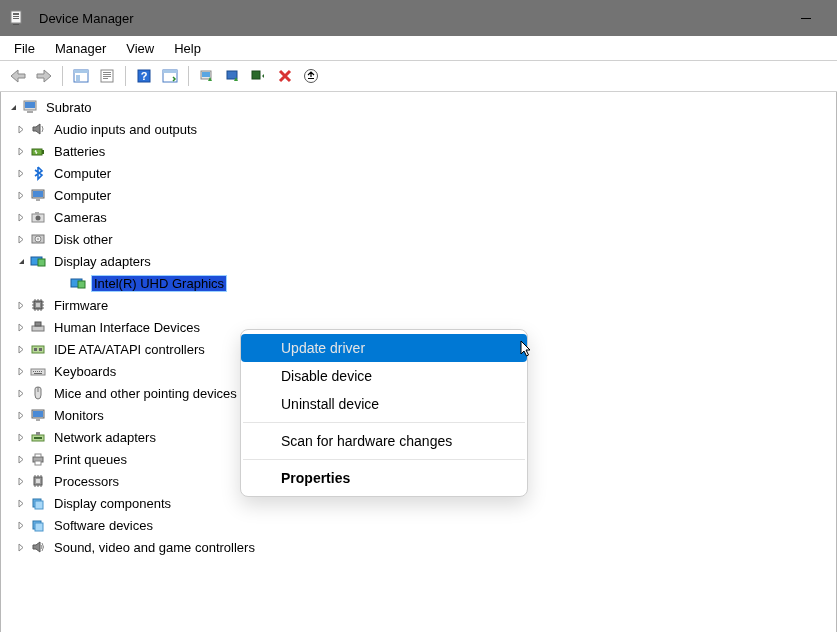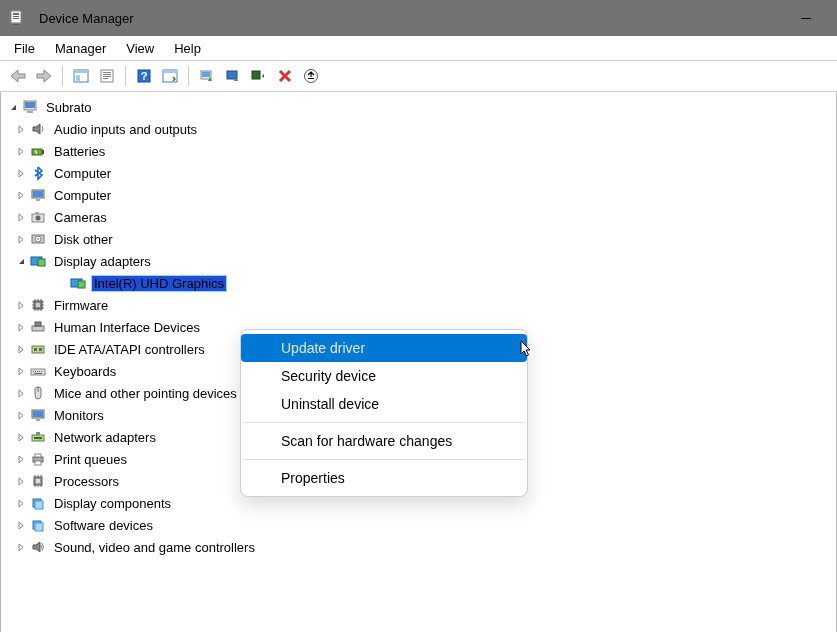--- a/index.html
+++ b/index.html
@@ -136,21 +136,21 @@
     .ctx-item.highlight {
       background: #0078d4;
       color: #e5e5e5;
       border-radius: 4px;
     }
     .ctx-sep {
       height: 1px;
       background: #e4e4e4;
       margin: 4px 2px;
     }
-    .ctx-item.bold { font-weight: 400; }
+    .ctx-item.bold { font-weight: 700; }
     .cursor {
       position: absolute;
       left: 520px;
       top: 340px;
       pointer-events: none;
     }
   </style>
 </head>
 <body>
 
@@ -562,21 +562,21 @@
             <path d="M11 6 Q13 8 11 10 M12 4 Q15 8 12 12" fill="none" stroke="#888"></path>
           </svg>
         </span>
         <span class="node-label">Sound, video and game controllers</span>
       </div>
     </div>
 </div>
 
 <div class="context-menu">
   <div class="ctx-item highlight">Update driver</div>
-  <div class="ctx-item">Security device</div>
+  <div class="ctx-item">Disable device</div>
   <div class="ctx-item">Uninstall device</div>
   <div class="ctx-sep"></div>
   <div class="ctx-item">Scan for hardware changes</div>
   <div class="ctx-sep"></div>
   <div class="ctx-item bold">Properties</div>
 </div>
 
 <div class="cursor">
   <svg width="14" height="18" viewBox="0 0 14 18">
       <path d="M1 1 L1 14 L4 11 L6.5 16 L8.5 15 L6 10 L10 10 Z" fill="white" stroke="black" stroke-width="1"></path>

